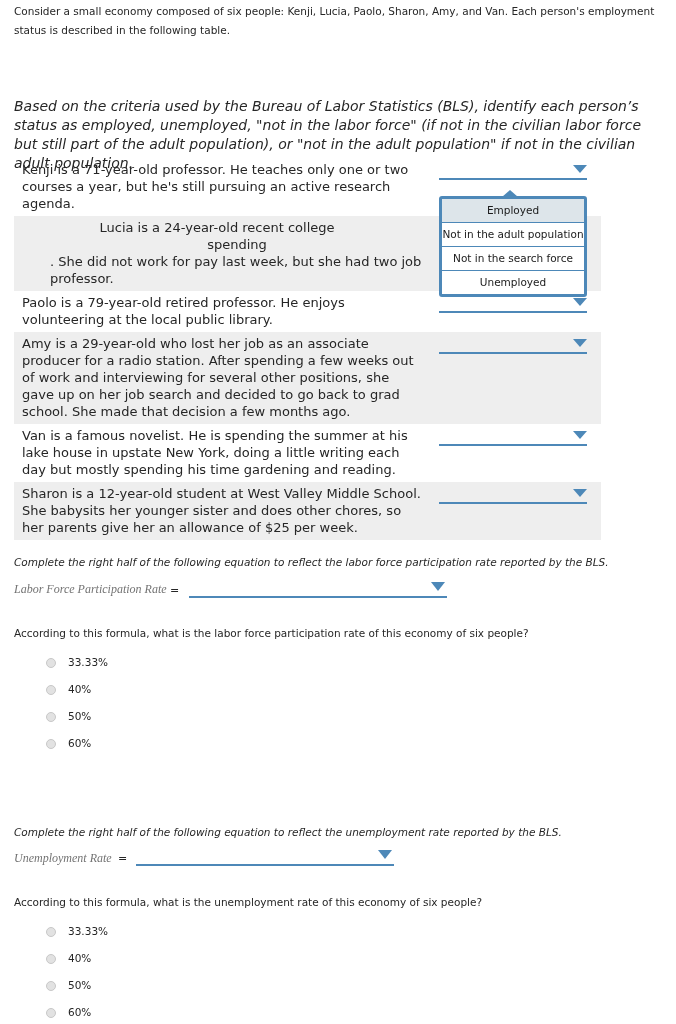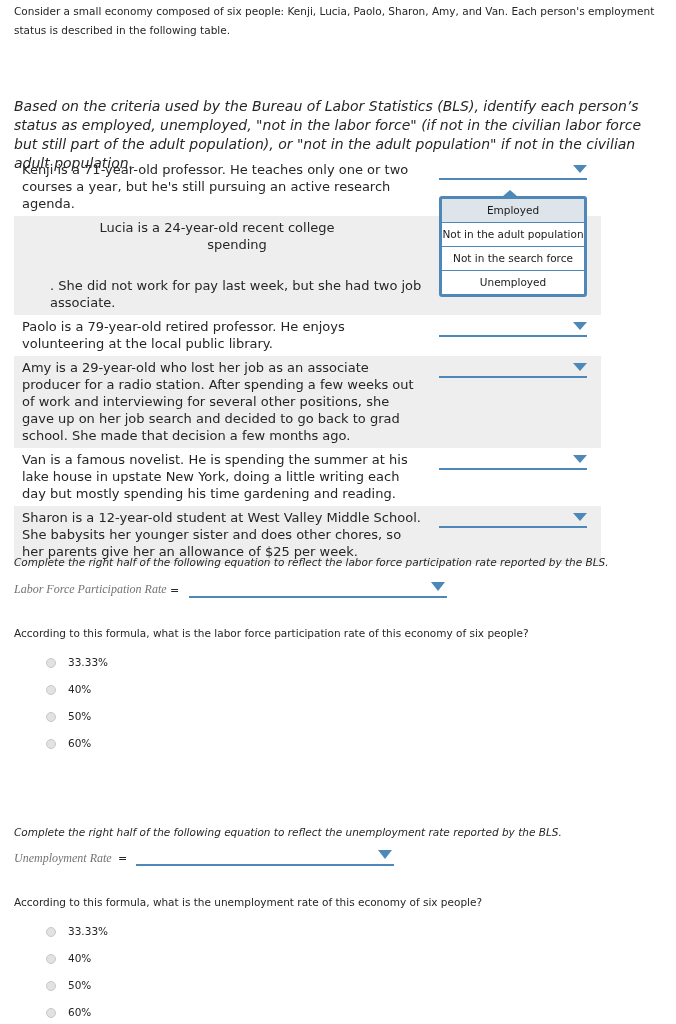--- a/index.html
+++ b/index.html
@@ -75,21 +75,21 @@
     width: 410px;
     padding-left: 8px;
     box-sizing: border-box;
     font-size: 13px;
     line-height: 17px;
     color: #262626;
   }
   .row-text.lucia { text-align: left; padding-left: 36px; }
   .lucia-l1 { display: block; text-align: center; padding-right: 40px; }
   .lucia-l2 { display: block; text-align: center; }
-  .lucia-l3 { display: block; text-align: left; margin-top: 24px; }
+  .lucia-l3 { display: block; text-align: left; }
   .lucia-l4 { display: block; text-align: left; }
 
   
   .ddl {
     position: absolute;
     left: 425px;
     top: 5px;
     width: 148px;
     height: 17px;
   }
@@ -231,21 +231,21 @@
         <div class="line"></div>
         <div class="caret"></div>
       </div>
     </div>
 
     <div class="row alt">
       <div class="row-text lucia">
         <span class="lucia-l1">Lucia is a 24-year-old recent college</span>
         <span class="lucia-l2">spending</span>
         <span class="lucia-l3">. She did not work for pay last week, but she had two job</span>
-        <span class="lucia-l4">associate.</span>
+        <span class="lucia-l4">professor.</span>
       </div>
       <div class="ddl">
         <div class="line"></div>
         <div class="caret"></div>
       </div>
     </div>
 
     <div class="row">
       <div class="row-text">Paolo is a 79-year-old retired professor. He enjoys volunteering at the local public library.</div>
       <div class="ddl">

